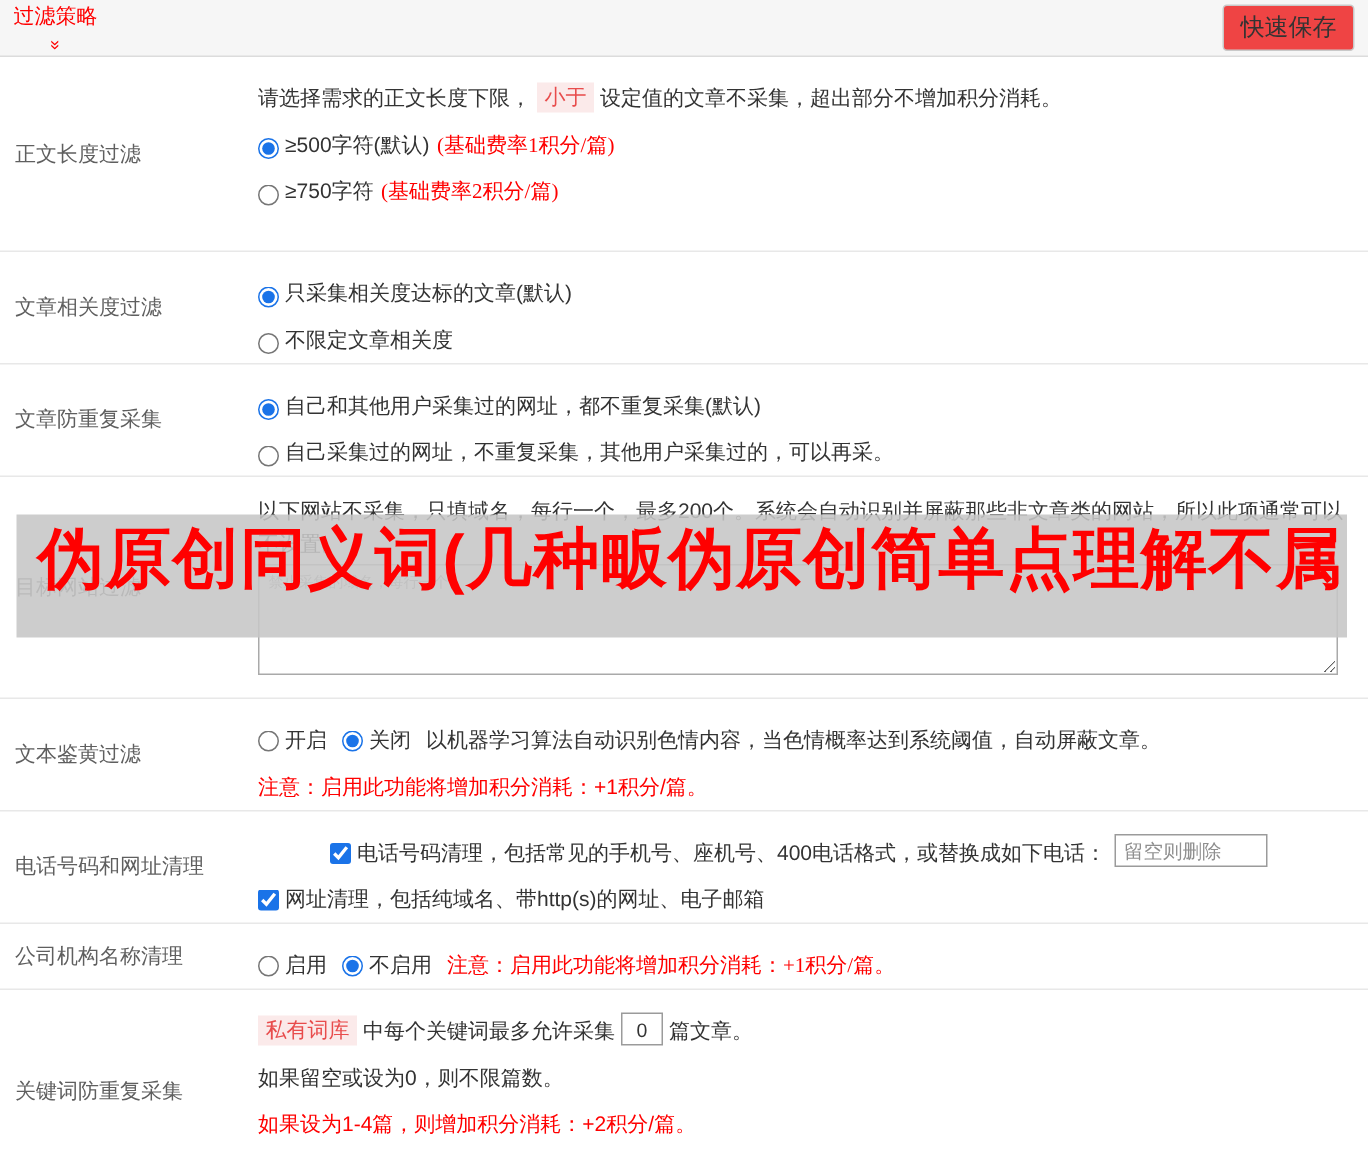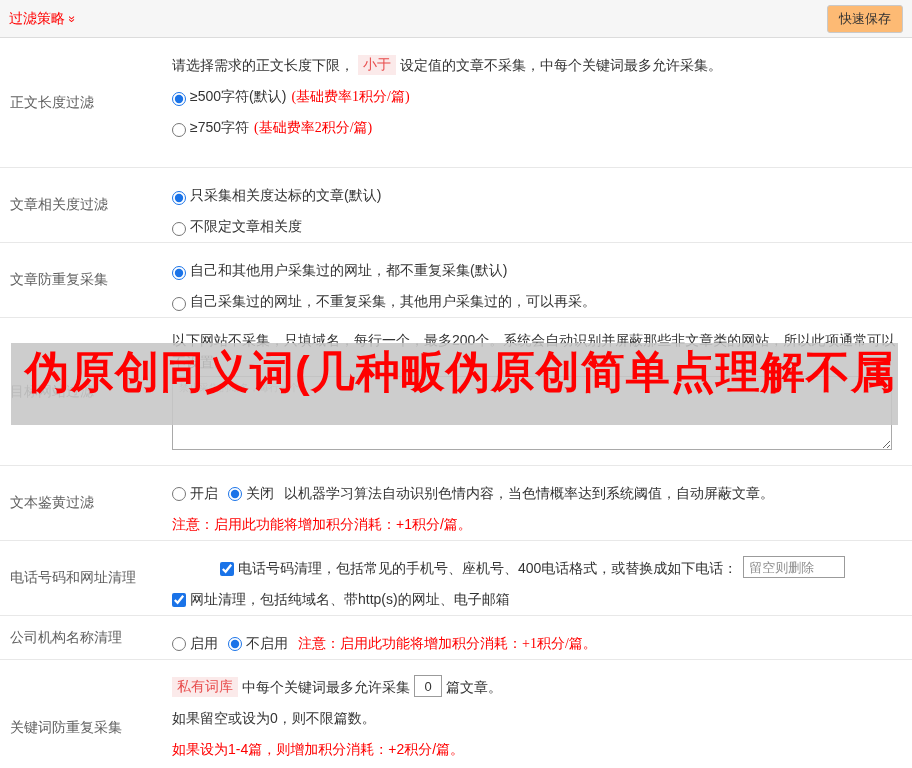--- a/index.html
+++ b/index.html
@@ -23,32 +23,33 @@
     justify-content: space-between;
     padding: 0 9px;
   }
   .topbar-title {
     color: #ff0000;
     font-size: 14px;
     display: flex;
     align-items: center;
     gap: 4px;
     cursor: pointer;
+    flex-direction: column;
   }
   .chev-down {
     display: inline-block;
     transform: rotate(90deg);
     font-size: 12px;
     line-height: 1;
   }
   .save-btn {
-    background: #fdba74;
+    background: #ef4444;
     border: 1px solid #c9c9c9;
     border-radius: 3px;
-    font-size: 13px;
+    font-size: 16px;
     color: #333;
     padding: 4px 11px;
     font-family: inherit;
     cursor: pointer;
   }
   
   .row { display: flex; border-bottom: 1px solid #e8e8e8; }
   .row:last-child { border-bottom: none; }
   .row-label {
     width: 172px;
@@ -139,21 +140,21 @@
     </div>
     <button class="save-btn">快速保存</button>
   </div>
 
   <div class="row" style="min-height:130px;">
     <div class="row-label">正文长度过滤</div>
     <div class="row-content">
       <div class="line">
         <span>请选择需求的正文长度下限，</span>
         <span class="tag">小于</span>
-        <span>设定值的文章不采集，中每个关键词最多允许采集。</span>
+        <span>设定值的文章不采集，超出部分不增加积分消耗。</span>
       </div>
       <label class="line">
         <input type="radio" name="bodylen" checked="" style="">
         <span>≥500字符(默认)</span>
         <span class="red opt-note">(基础费率1积分/篇)</span>
       </label>
       <label class="line">
         <input type="radio" name="bodylen" style="">
         <span>≥750字符</span>
         <span class="red opt-note">(基础费率2积分/篇)</span>

